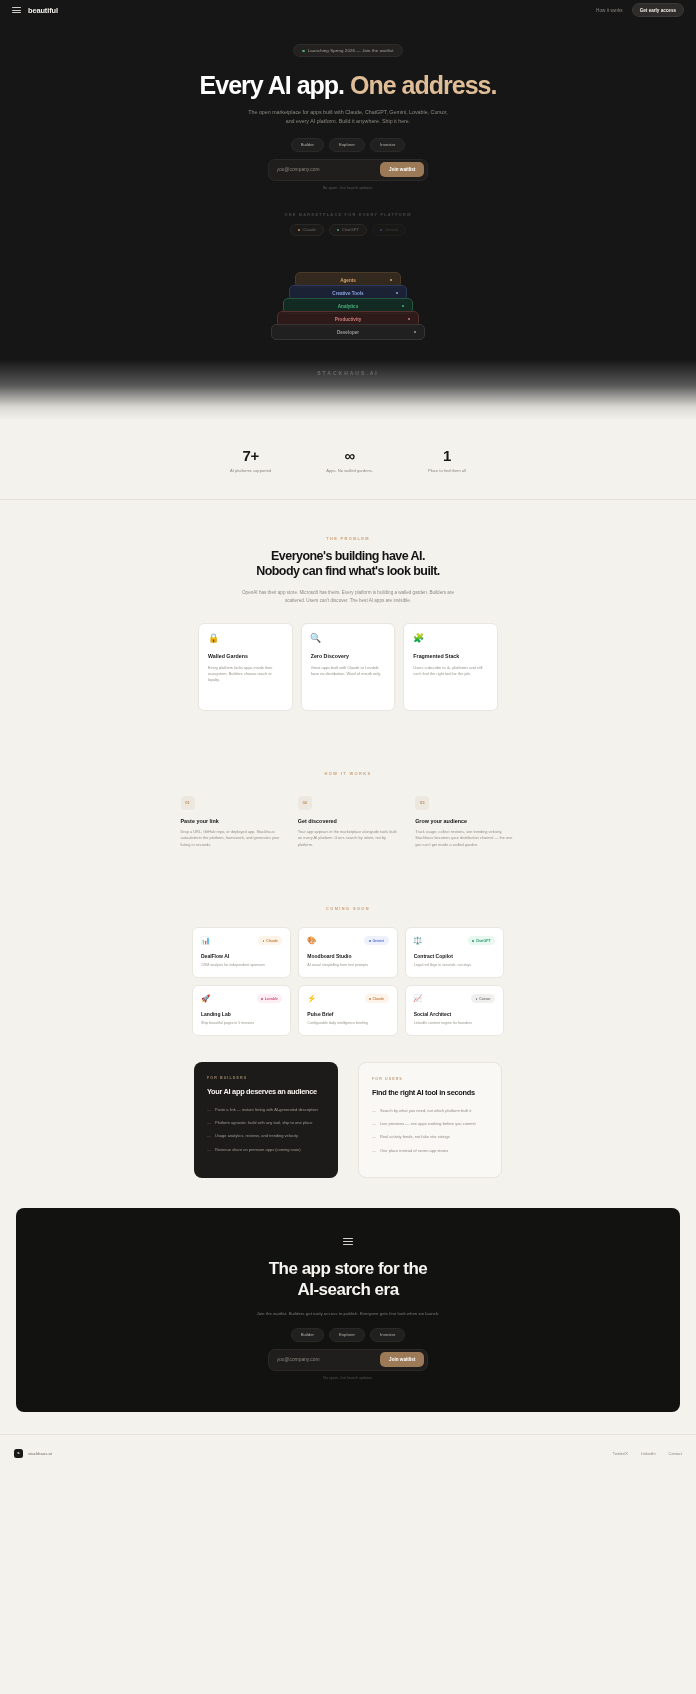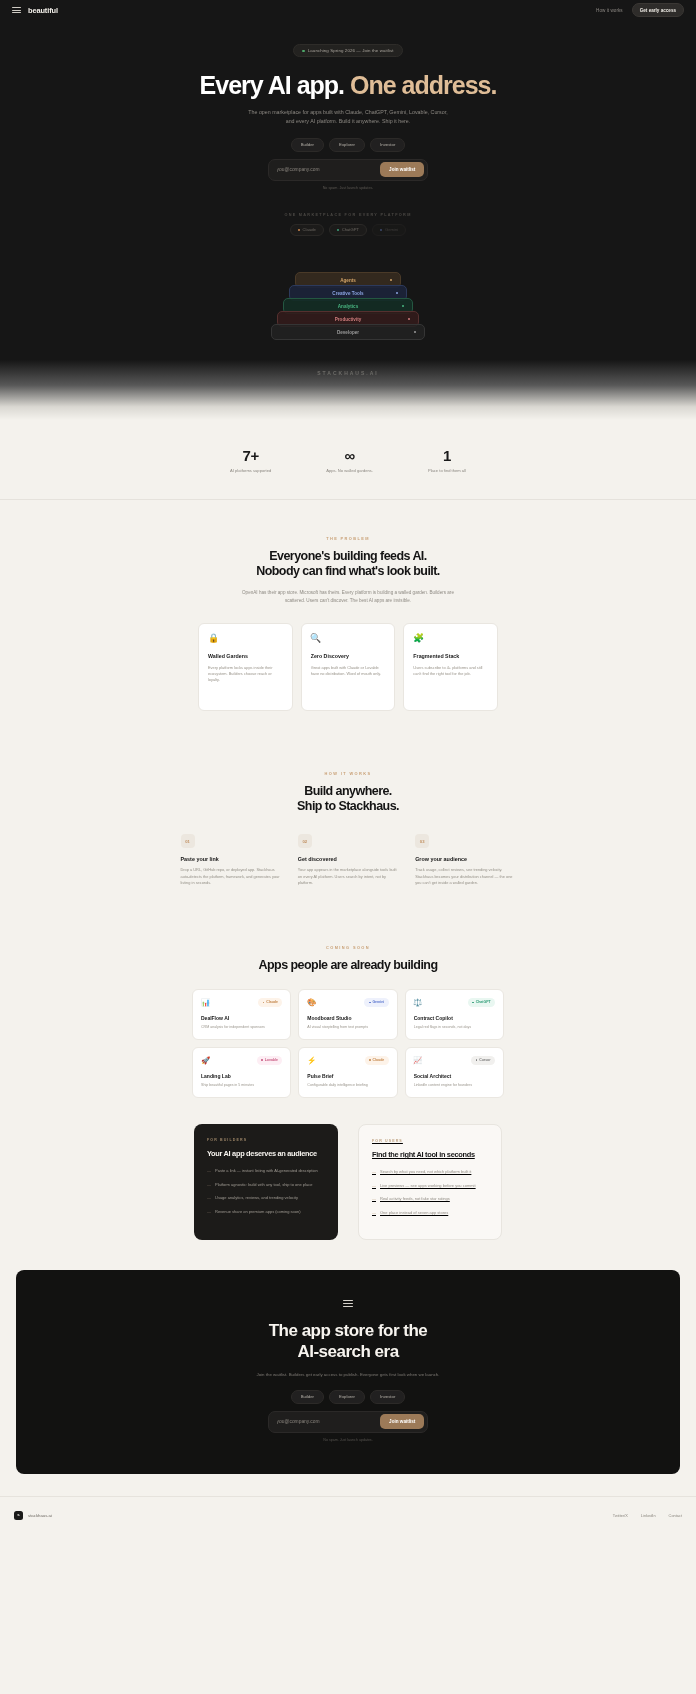--- a/index.html
+++ b/index.html
@@ -204,21 +204,21 @@
   .app-name { margin-top: 8px; font-size: 5px; font-weight: 700; color: #171717; }
   .app-desc { margin-top: 4px; font-size: 3.6px; line-height: 1.55; color: #9b968d; }
 
   
   .panels {
     margin: 26px auto 0; width: 308px;
     display: grid; grid-template-columns: 1fr 1fr; gap: 20px; text-align: left;
   }
   .panel { border-radius: 8px; padding: 14px 13px 16px; }
   .panel-dark { background: #1c1b19; }
-  .panel-light { background: #faf8f5; border: 1px solid #e8e5df; text-decoration: underline; }
+  .panel-light { background: #faf8f5; border: 1px solid #e8e5df; }
   .panel-eyebrow { font-size: 3.6px; letter-spacing: 1.1px; font-weight: 700; text-transform: uppercase; }
   .panel-dark .panel-eyebrow { color: #9b8467; }
   .panel-light .panel-eyebrow { color: #bfa383; }
   .panel-title { margin-top: 7px; font-size: 7.4px; font-weight: 700; line-height: 1.25; letter-spacing: -0.3px; }
   .panel-dark .panel-title { color: #f6f3ee; }
   .panel-light .panel-title { color: #161616; }
   .panel-list { margin-top: 10px; list-style: none; }
   .panel-list li {
     font-size: 4px; line-height: 1.6; margin-bottom: 7px;
     display: flex; gap: 4px;
@@ -363,21 +363,21 @@
   </div>
   <div class="stat">
     <div class="stat-num">1</div>
     <div class="stat-label">Place to find them all</div>
   </div>
 </div>
 
 <div class="section" style="padding-top:36px">
   <div class="eyebrow">The Problem</div>
   <h2 class="sec-title">
-    <span>Everyone's building feeds AI.</span><br>
+    <span>Everyone's building have AI.</span><br>
     <span>Nobody can find what's look built.</span>
   </h2>
   <div class="sec-sub">OpenAI has their app store. Microsoft has theirs. Every platform is building a walled garden. Builders are scattered. Users can't discover. The best AI apps are invisible.</div>
 
   <div class="cards-3">
     <div class="pcard">
       <div class="pcard-icon">🔒</div>
       <div class="pcard-title">Walled Gardens</div>
       <div class="pcard-body">Every platform locks apps inside their ecosystem. Builders choose reach or loyalty.</div>
     </div>
@@ -389,24 +389,20 @@
     <div class="pcard">
       <div class="pcard-icon">🧩</div>
       <div class="pcard-title">Fragmented Stack</div>
       <div class="pcard-body">Users subscribe to 4+ platforms and still can't find the right tool for the job.</div>
     </div>
   </div>
 </div>
 
 <div class="section" style="padding-top:60px">
   <div class="eyebrow">How it works</div>
-  <h2 class="sec-title">
-    <span>Build anywhere.</span><br>
-    <span>Ship to Stackhaus.</span>
-  </h2>
 
   <div class="steps">
     <div>
       <div class="step-num">01</div>
       <div class="step-title">Paste your link</div>
       <div class="step-body">Drop a URL, GitHub repo, or deployed app. Stackhaus auto-detects the platform, framework, and generates your listing in seconds.</div>
     </div>
     <div>
       <div class="step-num">02</div>
       <div class="step-title">Get discovered</div>
@@ -415,21 +411,20 @@
     <div>
       <div class="step-num">03</div>
       <div class="step-title">Grow your audience</div>
       <div class="step-body">Track usage, collect reviews, see trending velocity. Stackhaus becomes your distribution channel — the one you can't get inside a walled garden.</div>
     </div>
   </div>
 </div>
 
 <div class="section" style="padding-top:58px">
   <div class="eyebrow">Coming Soon</div>
-  <h2 class="sec-title">Apps people are already building</h2>
 
   <div class="app-grid">
     <div class="app-card">
       <div class="app-top">
         <span class="app-emoji">📊</span>
         <span class="app-tag" style="color:#c4864a;background:#fdf3e9">
           <span class="td" style="background:#c4864a"></span>
             <span>Claude</span>
         </span>
       </div>

